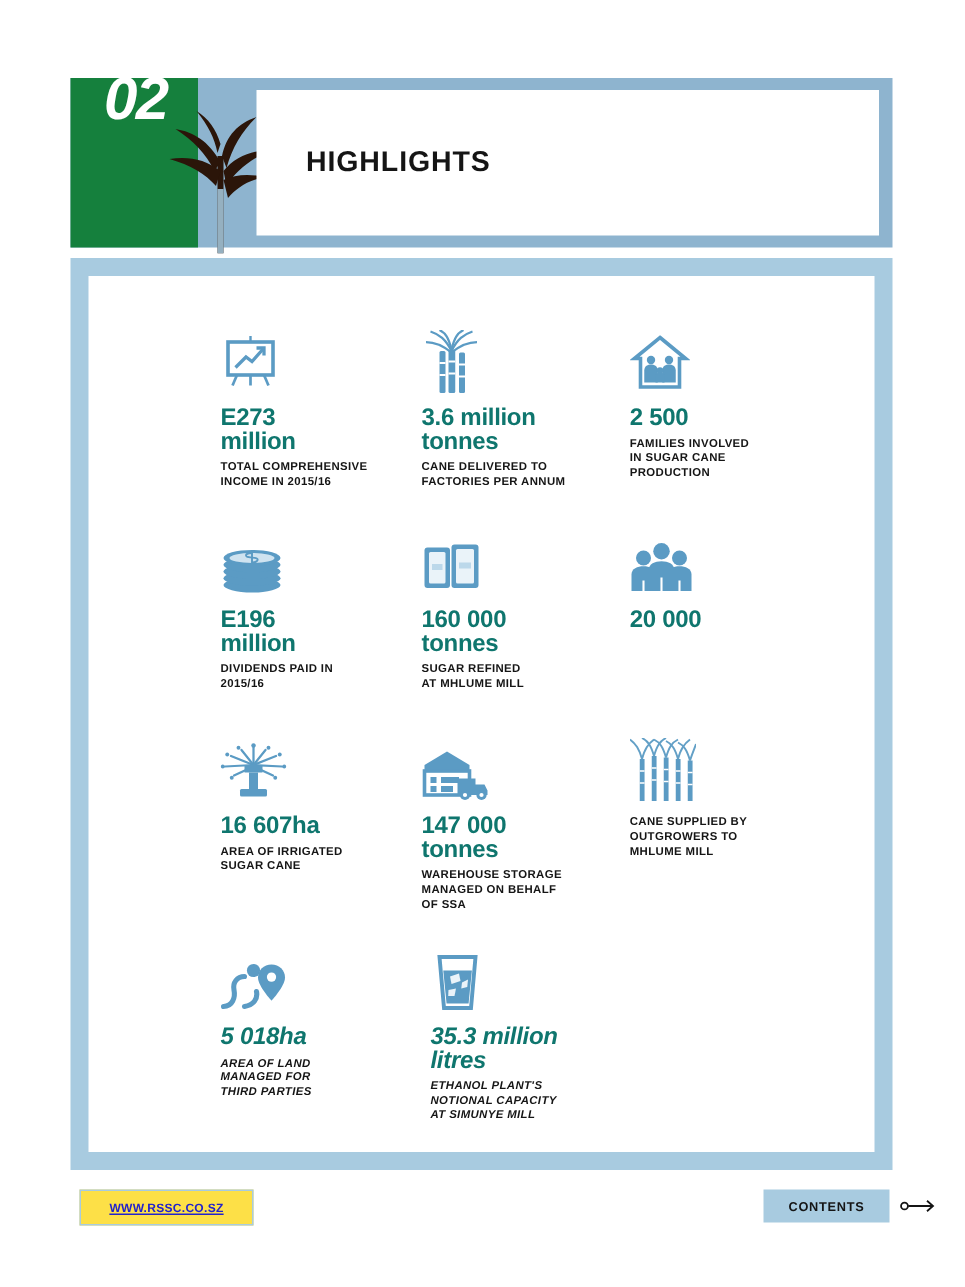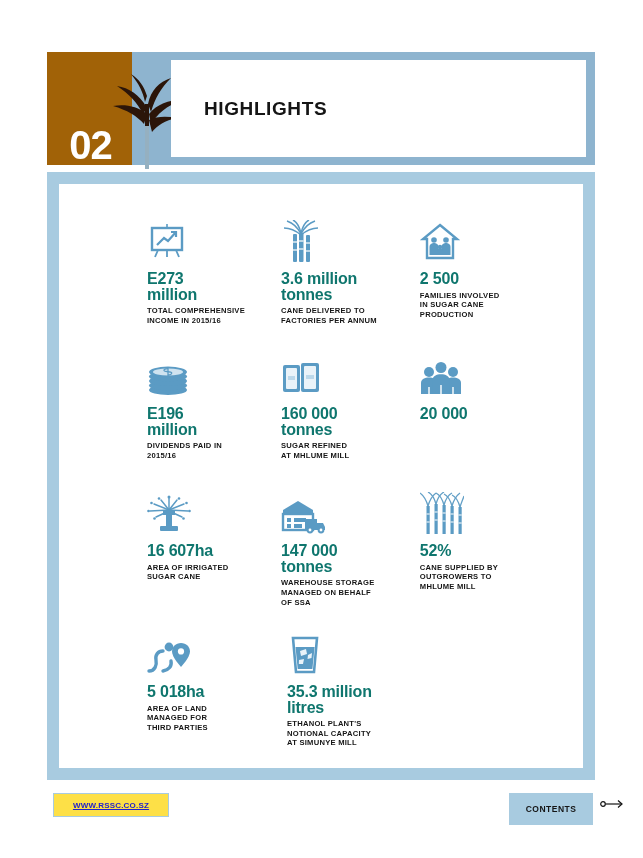--- a/index.html
+++ b/index.html
@@ -11,22 +11,22 @@
   }
   .page{position:relative;width:643px;height:858px;background:#fff;}
 
   
   .header{
     position:absolute;left:47px;top:52px;width:548px;height:113px;
     background:#8eb4cf;
   }
   .num-block{
     position:absolute;left:0;top:0;width:85px;height:113px;
-    background:#a16207;
-    display:flex;align-items:flex-end;justify-content:center;
+    background:#15803d;
+    display:flex;align-items:flex-start;justify-content:center;font-style:italic;
   }
   .num-block .num{
     color:#ffffff;font-size:40px;font-weight:bold;letter-spacing:-1px;
     line-height:1;margin-top:-6px;margin-left:2px;
   }
   .cane-deco{
     position:absolute;left:62px;top:22px;width:80px;height:95px;
     pointer-events:none;
   }
   .title-box{
@@ -76,21 +76,21 @@
   .url-box{
     position:absolute;left:53px;top:0;width:114px;height:22px;
     background:#fde047;border:1px solid #a8cbe0;
     display:flex;align-items:center;justify-content:center;
   }
   .url-box .url{
     color:#2222cc;font-size:8px;font-weight:bold;letter-spacing:.2px;
     text-decoration:underline;
   }
   .contents-btn{
-    position:absolute;left:509px;top:0;width:84px;height:32px;
+    position:absolute;left:509px;top:0;width:84px;height:22px;
     background:#a8cbe0;display:flex;align-items:center;justify-content:center;
   }
   .contents-btn .lbl{
     color:#151515;font-size:8.5px;font-weight:bold;letter-spacing:.5px;
   }
   .arrow{position:absolute;left:600px;top:5px;width:26px;height:12px;}
 </style>
 </head>
 <body>
 
@@ -365,31 +365,28 @@
                     <line x1="14.5" y1="28" x2="17.7" y2="28"></line>
       <line x1="22.5" y1="21" x2="25.7" y2="21"></line>
                     <line x1="22.5" y1="29" x2="25.7" y2="29"></line>
       <line x1="30.5" y1="22" x2="33.7" y2="22"></line>
                     <line x1="30.5" y1="30" x2="33.7" y2="30"></line>
       <line x1="38.5" y1="23" x2="41.7" y2="23"></line>
                     <line x1="38.5" y1="31" x2="41.7" y2="31"></line>
     </g>
   </svg>
               </div>
-              <div class="stat">
-                <div>52%</div>
-              </div>
               <div class="caption">
                 <div>CANE SUPPLIED BY</div>
                 <div>OUTGROWERS TO</div>
                 <div>MHLUME MILL</div>
               </div>
             </div>
           </div>
-          <div class="row" style="margin-bottom: 4px;">
+          <div class="row" style="margin-bottom: 4px; font-style: italic;">
             <div class="cell col1">
               <div class="icon">
                 <svg width="46" height="34" viewBox="0 0 46 34">
     <path d="M2 30 C8 30 10 24 9 19 C8 14 11 10 16 10" fill="none" stroke="#5b9bc4" stroke-width="3.4" stroke-linecap="round"></path>
     <path d="M16 30 C22 29 25 25 24 20" fill="none" stroke="#5b9bc4" stroke-width="3.4" stroke-linecap="round"></path>
     <circle cx="22" cy="6" r="4.4" fill="#5b9bc4"></circle>
     <path d="M34 2 C28.8 2 25 6 25 10.6 C25 16.5 34 26 34 26 C34 26 43 16.5 43 10.6 C43 6 39.2 2 34 2 Z" fill="#5b9bc4"></path>
     <circle cx="34" cy="10.4" r="3.1" fill="#fff"></circle>
   </svg>
               </div>

